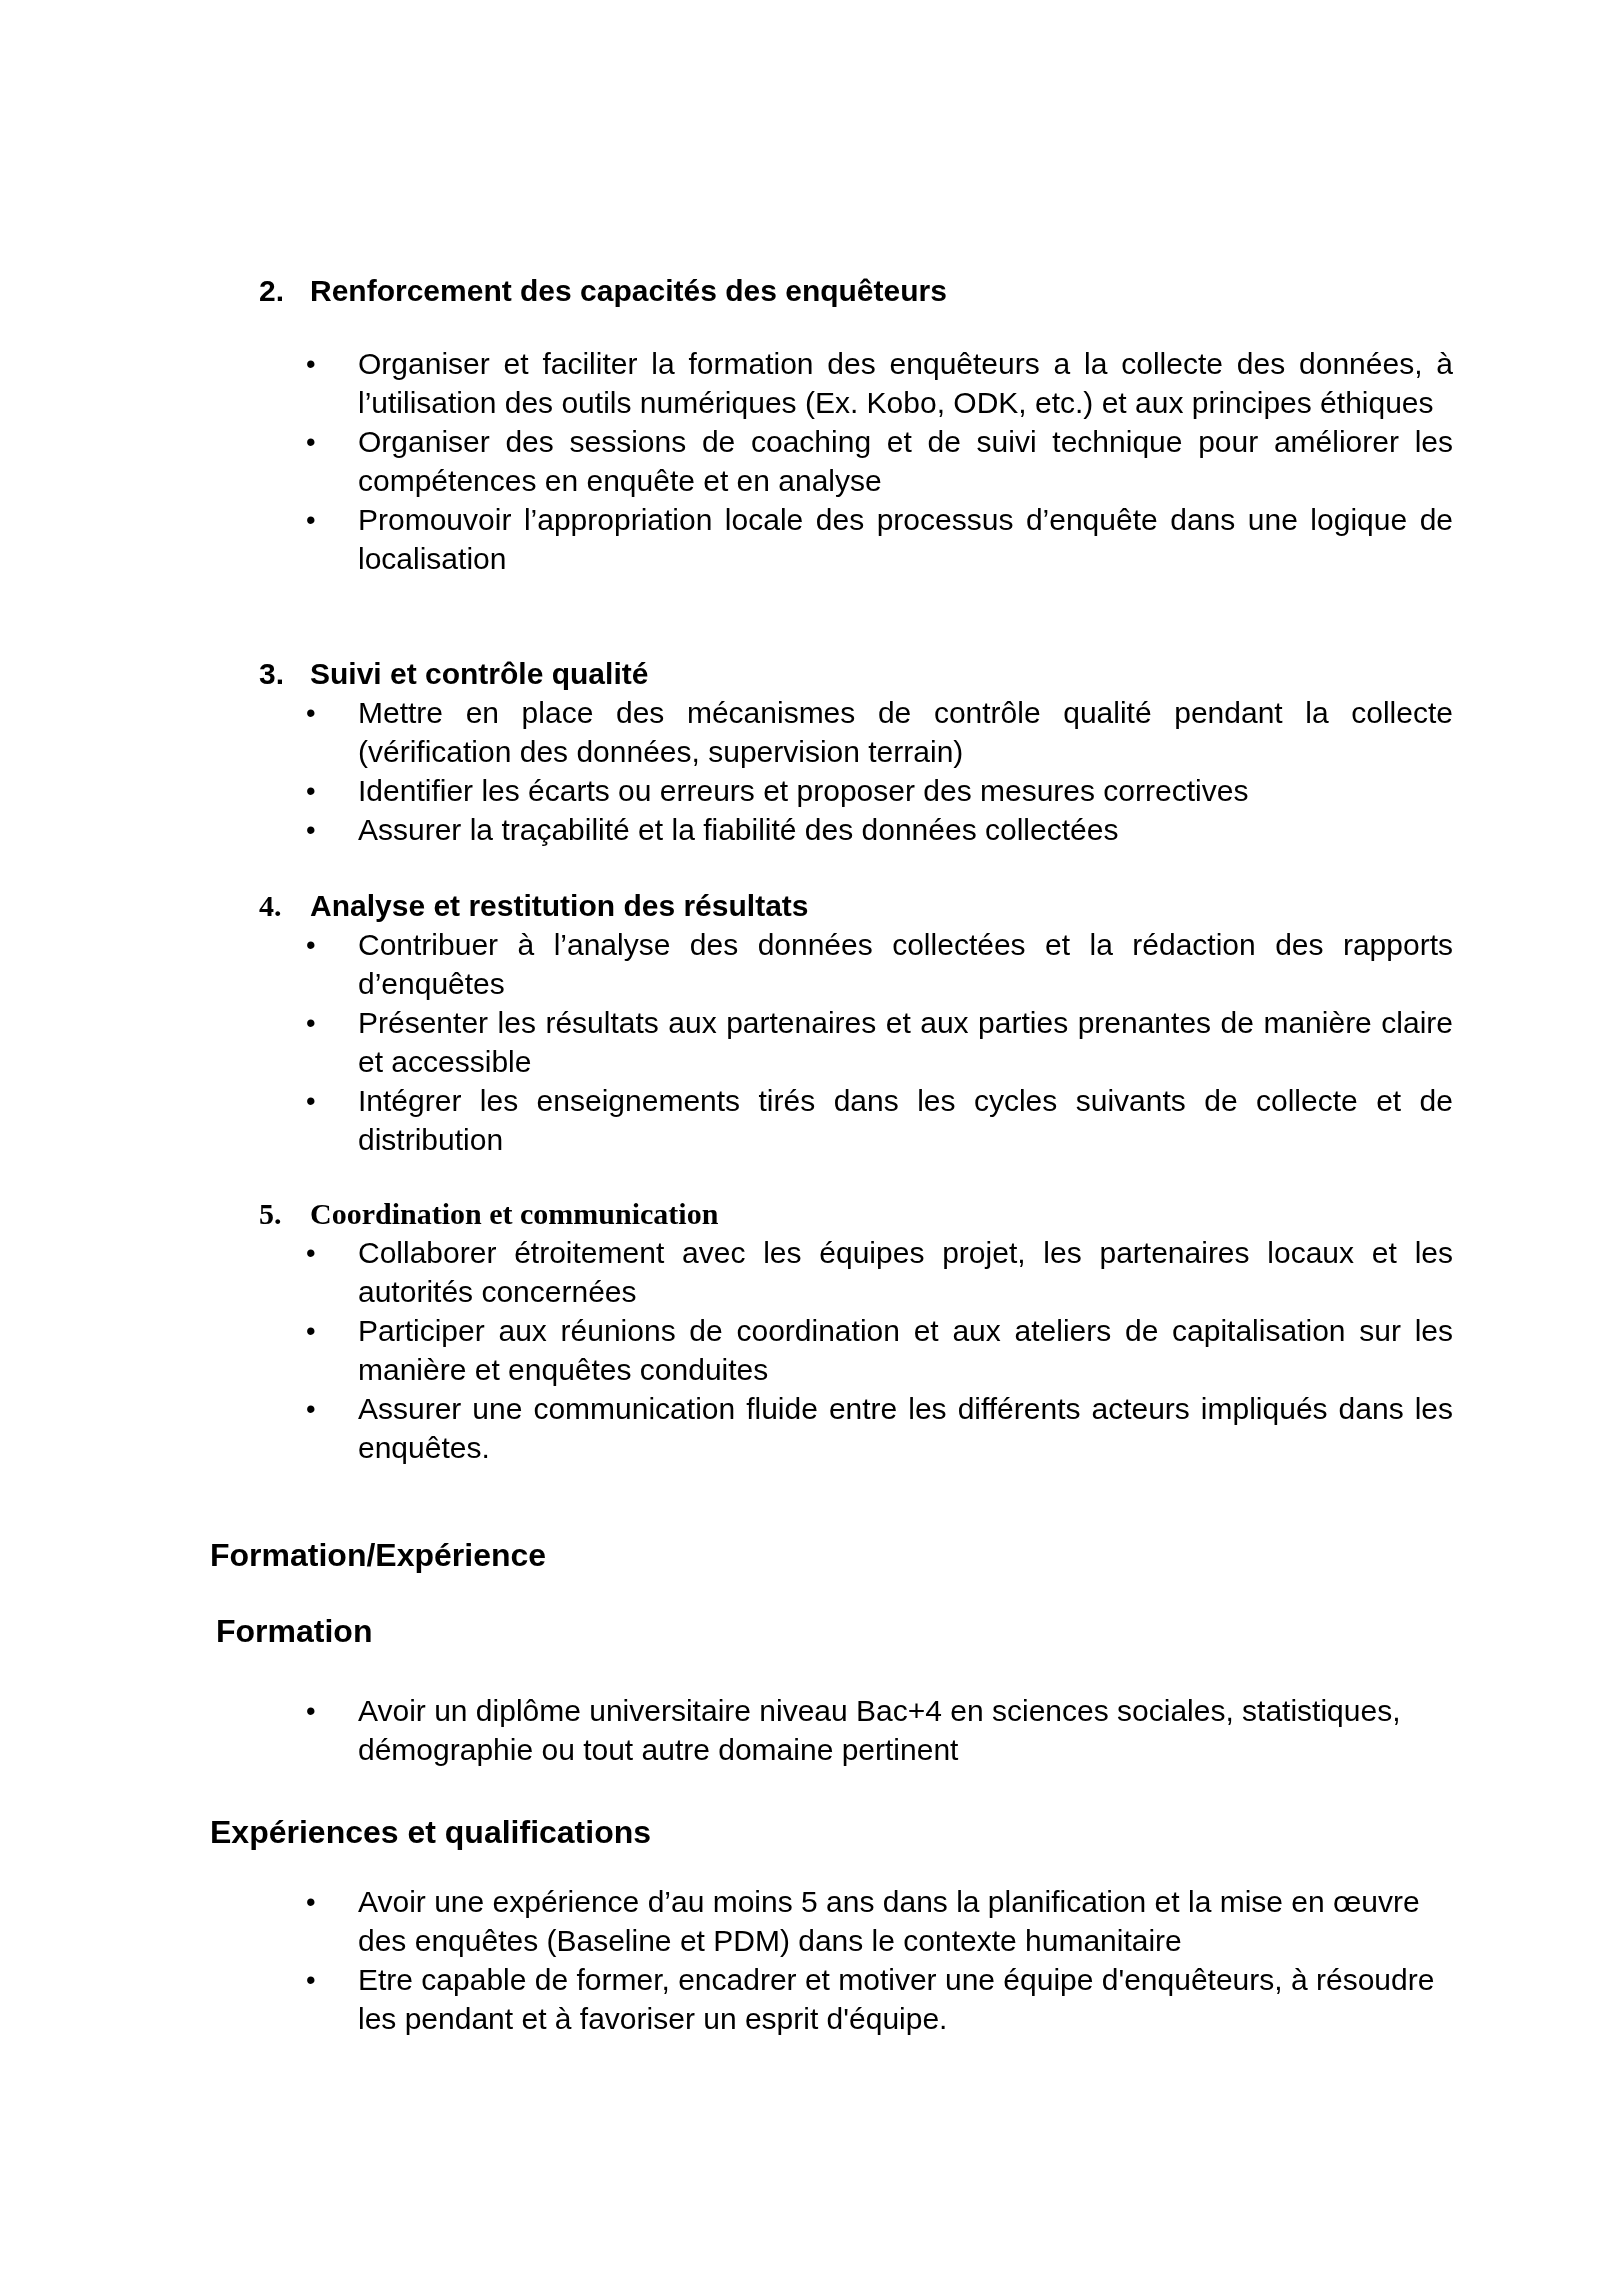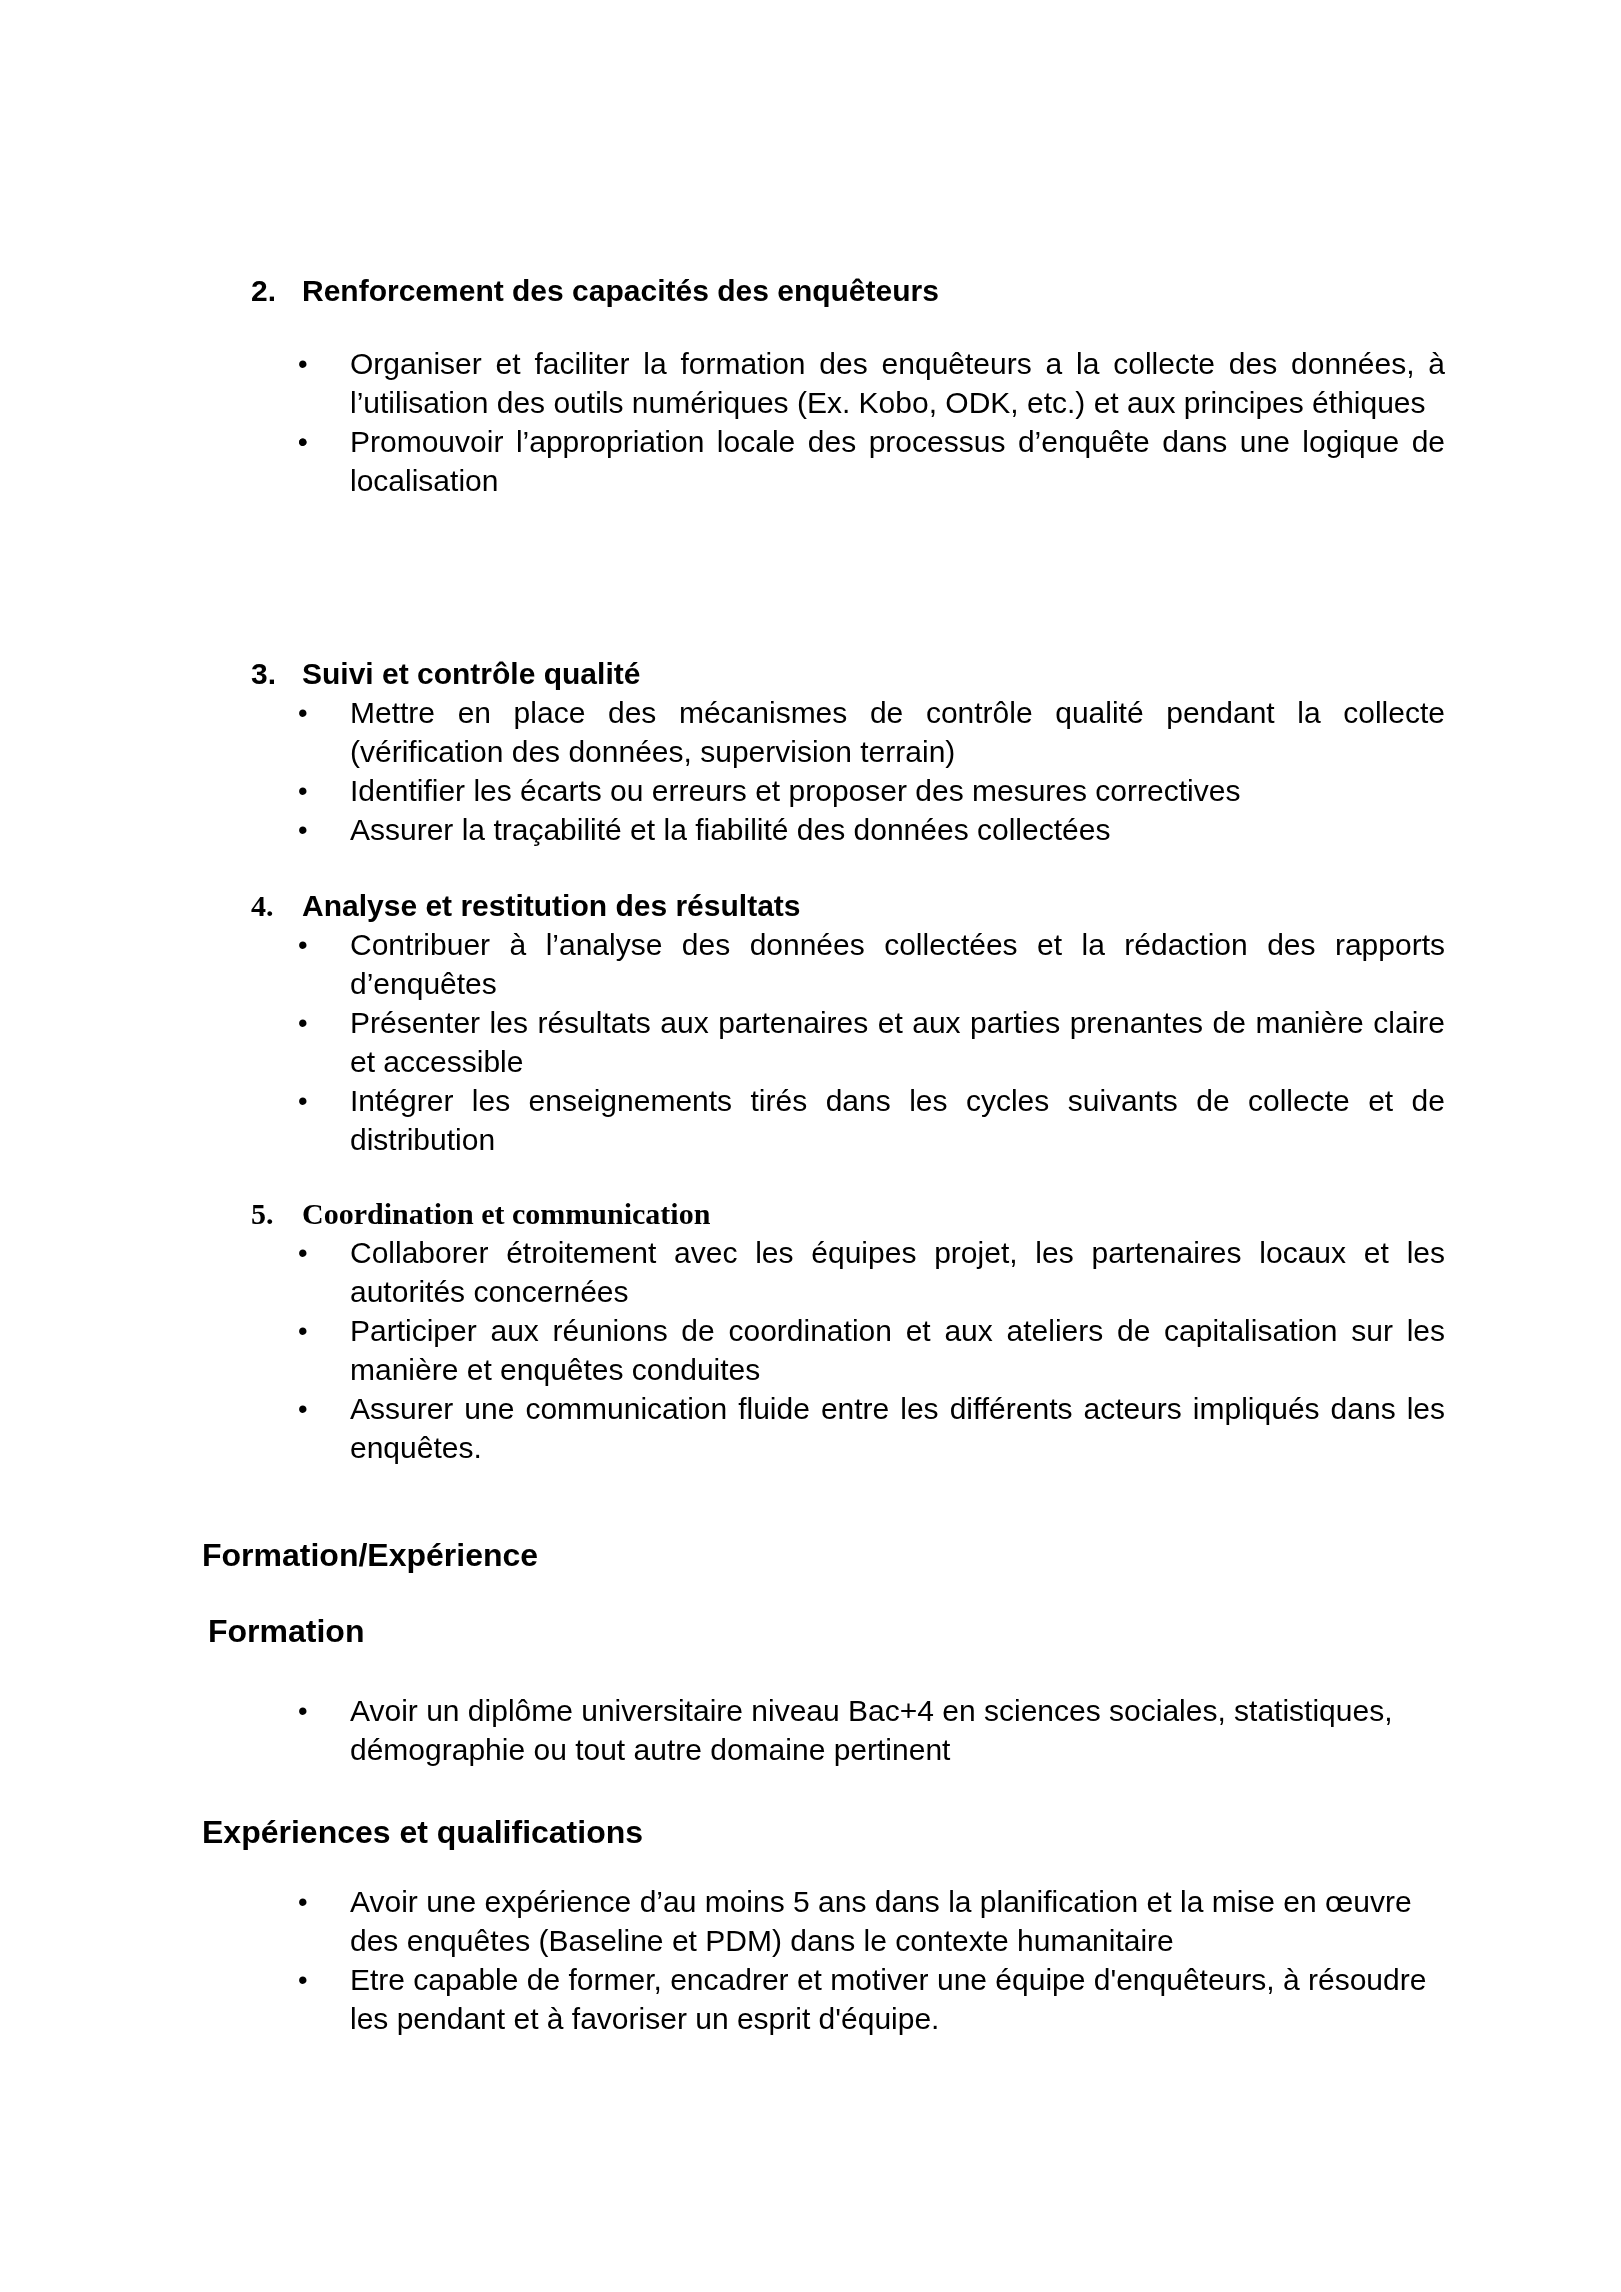--- a/index.html
+++ b/index.html
@@ -1,20 +1,20 @@
 <!DOCTYPE html>
 <html><head>
   <meta charset="utf-8">
   <style>
     html, body { margin: 0; padding: 0; background: #ffffff; }
     body {
       width: 1621px; height: 2293px; position: relative; overflow: hidden;
       font-family: "Liberation Sans", sans-serif; color: #000000;
     }
-    .page { position: absolute; left: 8px; top: 0; width: 1507px; height: 2293px; }
+    .page { position: absolute; left: 16px; top: 0; width: 1507px; height: 2293px; }
     .section-heading {
       position: absolute; left: 243px; font-weight: bold; font-size: 30px; line-height: 37px;
       white-space: nowrap;
     }
     .section-heading .num { display: inline-block; width: 51px; }
     .section-heading .num.serif { font-family: "Liberation Serif", serif; }
     .plain-heading {
       position: absolute; left: 194px; font-weight: bold; font-size: 32px; line-height: 37px;
       white-space: nowrap;
     }
@@ -34,21 +34,21 @@
 </head>
 <body>
 
 <div class="page">
 
   <div class="section-heading" style="top:272px;">
     <span class="num">2.</span><span>Renforcement des capacités des enquêteurs</span>
   </div>
   <ul class="bullets" style="top:344px;">
     <li><span class="bullet">•</span><span>Organiser et faciliter la formation des enquêteurs a la collecte des données, à l’utilisation des outils numériques (Ex. Kobo, ODK, etc.) et aux principes éthiques</span></li>
-    <li><span class="bullet">•</span></li>
+    <li><span class="bullet">•</span><span>Organiser des sessions de coaching et de suivi technique pour améliorer les compétences en enquête et en analyse</span></li>
     <li><span class="bullet">•</span><span>Promouvoir l’appropriation locale des processus d’enquête dans une logique de localisation</span></li>
   </ul>
 
   <div class="section-heading" style="top:655px;">
     <span class="num">3.</span><span>Suivi et contrôle qualité</span>
   </div>
   <ul class="bullets" style="top:693px;">
     <li><span class="bullet">•</span><span>Mettre en place des mécanismes de contrôle qualité pendant la collecte (vérification des données, supervision terrain)</span></li>
     <li><span class="bullet">•</span><span>Identifier les écarts ou erreurs et proposer des mesures correctives</span></li>
     <li><span class="bullet">•</span><span>Assurer la traçabilité et la fiabilité des données collectées</span></li>

